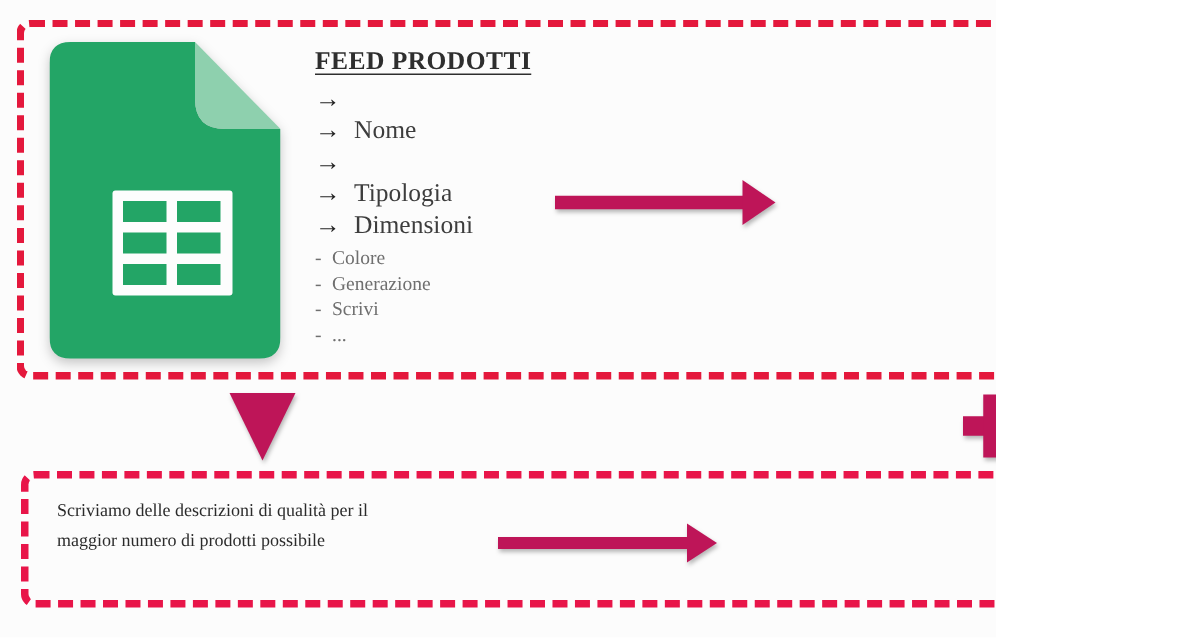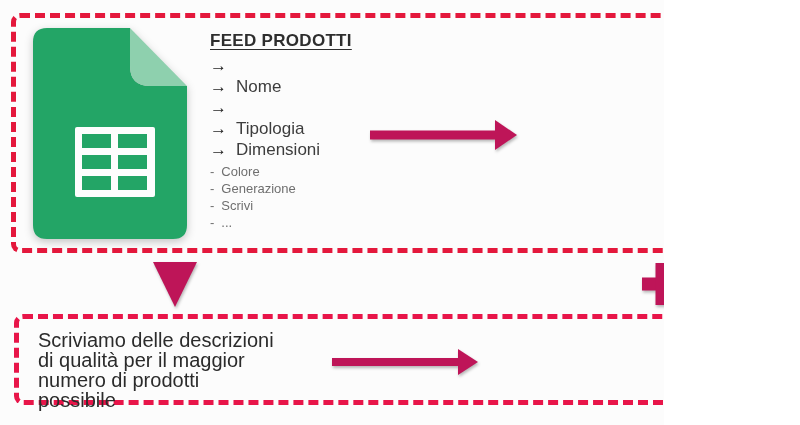--- a/index.html
+++ b/index.html
@@ -6,21 +6,21 @@
     --border-top-box:#e4183c;
     --border-bottom-box:#e81549;
     --arrow:#be1558;
     --sheets-green:#23a566;
     --sheets-fold:#8ed0ae;
   }
   *{margin:0;padding:0;box-sizing:content-box;}
   html,body{background:#ffffff;}
   .canvas{
     position:relative;width:664px;height:425px;background:#fcfcfc;
-    font-family:Liberation Sans, sans-serif;overflow:hidden;
+    font-family:Liberation Serif, serif;overflow:hidden;
   }
   .dash-box{position:absolute;border-radius:9px;}
   .top-box{left:11px;top:13px;width:763px;height:230px;border:5px dashed var(--border-top-box);}
   .bottom-box{left:14px;top:314px;width:760px;height:81px;border:5px dashed var(--border-bottom-box);}
 
   .sheets-icon{position:absolute;left:17px;top:10px;filter:drop-shadow(0 3px 4px rgba(0,0,0,0.22));}
 
   .feed{position:absolute;left:194px;top:12px;width:180px;}
   .feed-title{
     font-size:17px;font-weight:bold;color:#2e2e2e;letter-spacing:0.3px;
@@ -68,21 +68,21 @@
   }
   .plus::before{
     content:"";position:absolute;left:0;top:50%;transform:translateY(-50%);
     width:100%;height:13px;background:var(--arrow);
   }
   .plus::after{
     content:"";position:absolute;top:0;left:50%;transform:translateX(-50%);
     width:13px;height:100%;background:var(--arrow);
   }
 
-  .bl-text{position:absolute;left:19px;top:11px;width:240px;font-size:20px;line-height:20px;color:#2b2b2b;}
+  .bl-text{position:absolute;left:19px;top:11px;width:240px;font-size:12px;line-height:20px;color:#2b2b2b;}
   .br-text{position:absolute;left:484px;top:11px;width:250px;font-size:16px;line-height:19.5px;color:#2b2b2b;text-align:center;}
 </style>
 </head>
 <body>
 
 <div class="canvas">
 
   <div class="dash-box top-box">
 
     <svg class="sheets-icon" width="154" height="212" viewBox="0 0 154 212" aria-hidden="true">

